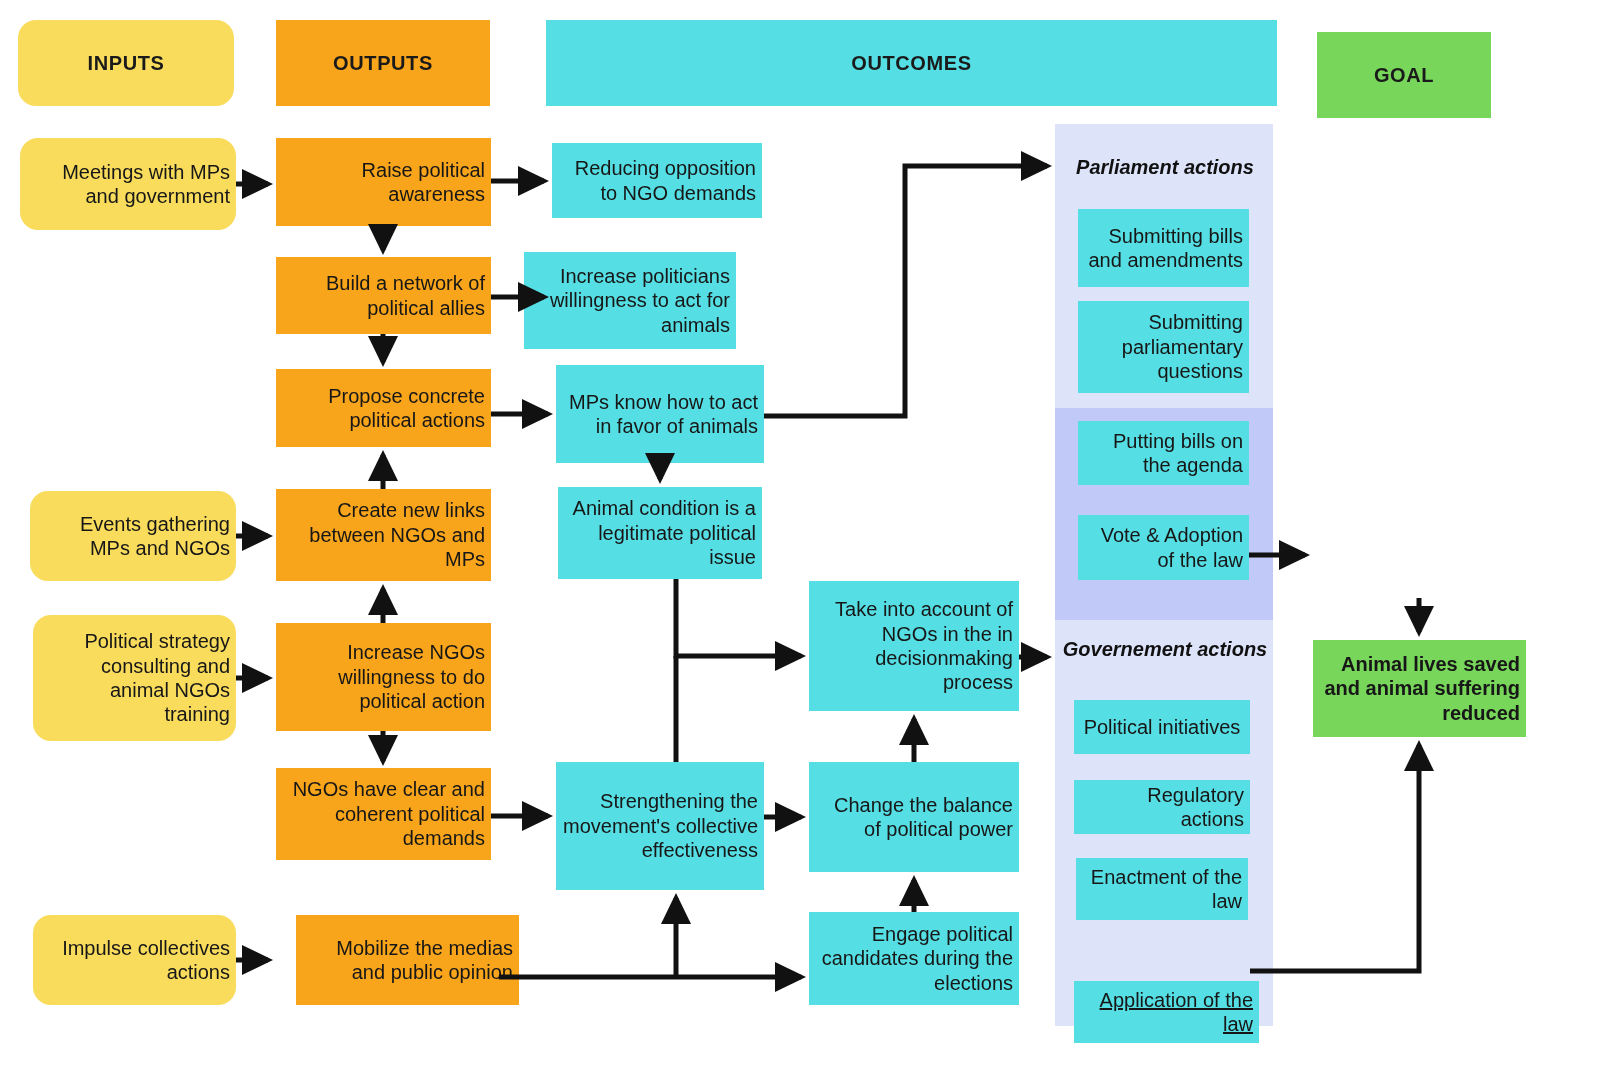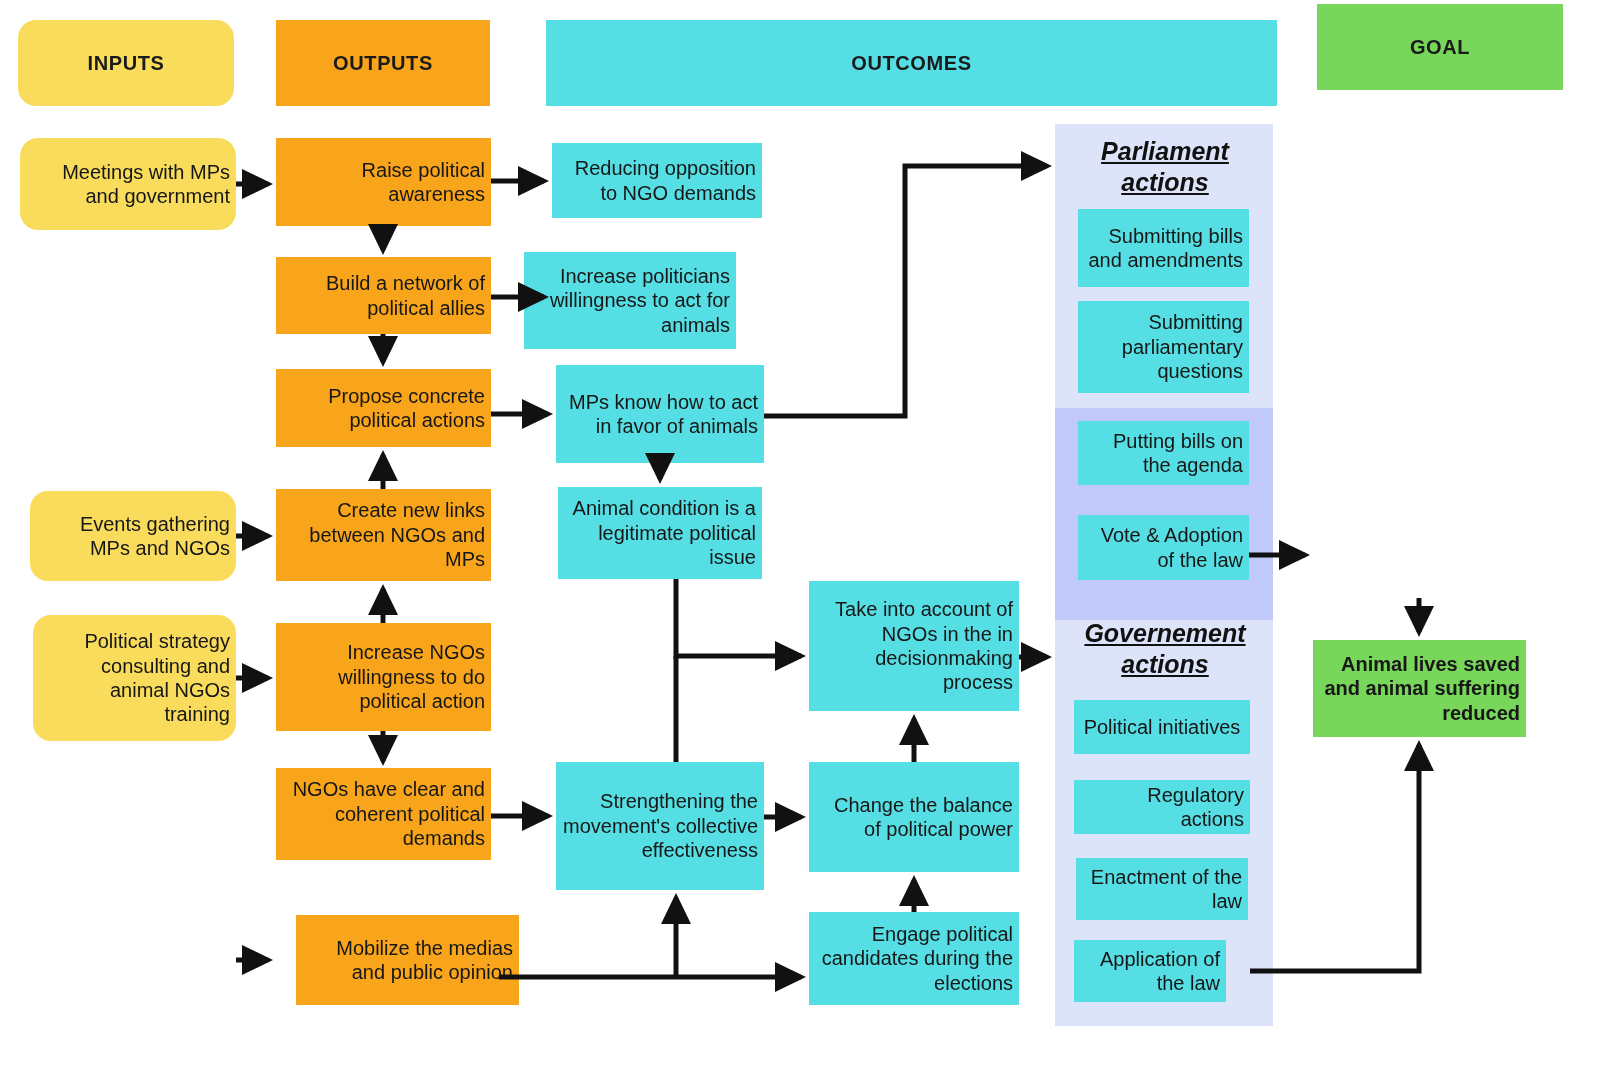--- a/index.html
+++ b/index.html
@@ -14,41 +14,42 @@
   .yellow{background:#F9DC5C;border-radius:18px;}
   .orange{background:#F9A51B;}
   .cyan{background:#55DEE3;}
   .green{background:#78D65B;}
   .bold{font-weight:bold;}
 
   .panel{position:absolute;}
   .panel-light{background:#DDE3F9;}
   .panel-dark{background:#C0C9F7;}
   .panel-title{position:absolute;display:flex;align-items:center;justify-content:center;
-       text-align:center;font-size:25px;font-weight:bold;font-style:italic;color:#111;line-height:1.25;text-decoration:underline;}
+       text-align:center;font-size:20px;font-weight:bold;font-style:italic;color:#111;line-height:1.25;}
 
   svg#wires{position:absolute;left:0;top:0;width:1600px;height:1066px;pointer-events:none;}
 </style>
 </head>
 <body>
 
 <div id="stage">
 
   <div class="hdr yellow" style="left:18px;top:20px;width:216px;height:86px;">INPUTS</div>
   <div class="hdr orange" style="left:276px;top:20px;width:214px;height:86px;">OUTPUTS</div>
   <div class="hdr cyan" style="left:546px;top:20px;width:731px;height:86px;">OUTCOMES</div>
-  <div class="hdr green" style="left:1317px;top:4px;width:246px;height:86px;">GOAL</div>
+  <div class="hdr green" style="left:1317px;top:32px;width:174px;height:86px;">GOAL</div>
 
   <div class="panel panel-light" style="left:1055px;top:124px;width:218px;height:284px;"></div>
   <div class="panel panel-dark" style="left:1055px;top:408px;width:218px;height:212px;"></div>
   <div class="panel panel-light" style="left:1055px;top:620px;width:218px;height:406px;"></div>
 
   <div class="box yellow" style="left:20px;top:138px;width:216px;height:92px;">Meetings with MPs and government</div>
   <div class="box yellow" style="left:30px;top:491px;width:206px;height:90px;">Events gathering MPs and NGOs</div>
   <div class="box yellow" style="left:33px;top:615px;width:203px;height:126px;">Political strategy consulting and animal NGOs training</div>
+  <div class="box yellow" style="left:33px;top:915px;width:203px;height:90px;">Impulse collectives actions</div>
 
   <div class="box orange" style="left:276px;top:138px;width:215px;height:88px;">Raise political awareness</div>
   <div class="box orange" style="left:276px;top:257px;width:215px;height:77px;">Build a network of political allies</div>
   <div class="box orange" style="left:276px;top:369px;width:215px;height:78px;">Propose concrete political actions</div>
   <div class="box orange" style="left:276px;top:489px;width:215px;height:92px;">Create new links between NGOs and MPs</div>
   <div class="box orange" style="left:276px;top:623px;width:215px;height:108px;padding-left:44px;">Increase NGOs willingness to do political action</div>
   <div class="box orange" style="left:276px;top:768px;width:215px;height:92px;">NGOs have clear and coherent political demands</div>
   <div class="box orange" style="left:276px;top:915px;width:223px;height:90px;margin-left:20px;">Mobilize the medias and public opinion</div>
 
   <div class="box cyan" style="left:552px;top:143px;width:210px;height:75px;">Reducing opposition to NGO demands</div>
@@ -63,21 +64,21 @@
   <div class="panel-title" style="left:1065px;top:138px;width:200px;height:58px;">Parliament actions</div>
   <div class="box cyan" style="left:1078px;top:209px;width:171px;height:78px;">Submitting bills and amendments</div>
   <div class="box cyan" style="left:1078px;top:301px;width:171px;height:92px;">Submitting parliamentary questions</div>
   <div class="box cyan" style="left:1078px;top:421px;width:171px;height:64px;">Putting bills on the agenda</div>
   <div class="box cyan" style="left:1078px;top:515px;width:171px;height:65px;">Vote &amp; Adoption of the law</div>
 
   <div class="panel-title" style="left:1062px;top:620px;width:206px;height:58px;">Governement actions</div>
   <div class="box cyan" style="left:1074px;top:700px;width:176px;height:54px;">Political initiatives</div>
   <div class="box cyan" style="left:1074px;top:780px;width:176px;height:54px;">Regulatory actions</div>
   <div class="box cyan" style="left:1076px;top:858px;width:172px;height:62px;">Enactment of the law</div>
-  <div class="box cyan" style="left:1074px;top:940px;width:152px;height:62px;">Application of the law</div>
+  <div class="box cyan" style="left:1074px;top:981px;width:185px;height:62px;text-decoration:underline;">Application of the law</div>
 
   <div class="box green bold" style="left:1313px;top:640px;width:213px;height:97px;">Animal lives saved and animal suffering reduced</div>
 
   <svg id="wires" viewBox="0 0 1600 1066" xmlns="http://www.w3.org/2000/svg">
     <defs>
       <marker id="ah" markerWidth="7" markerHeight="7" refX="5.2" refY="3" orient="auto" markerUnits="strokeWidth">
         <path d="M0,0 L6.2,3 L0,6 z" fill="#111111"></path>
       </marker>
     </defs>
     <g stroke="#111111" stroke-width="5" fill="none" marker-end="url(#ah)">

